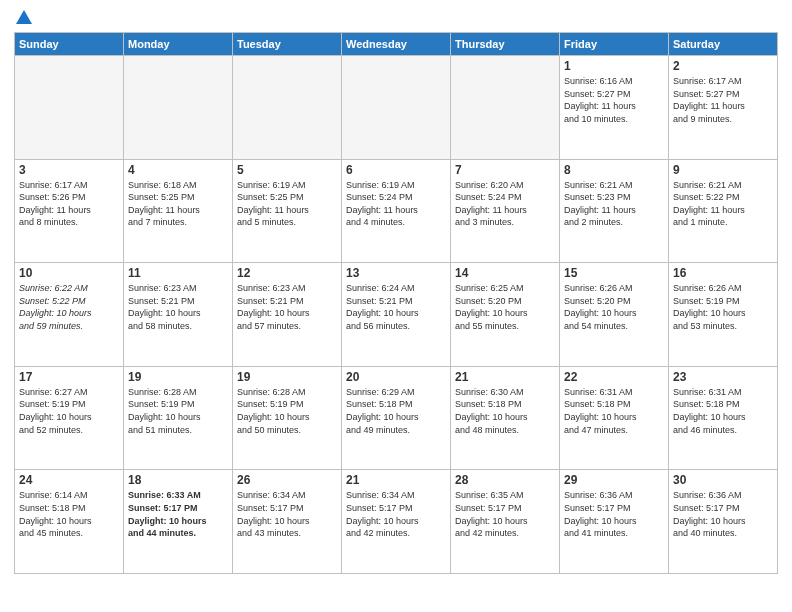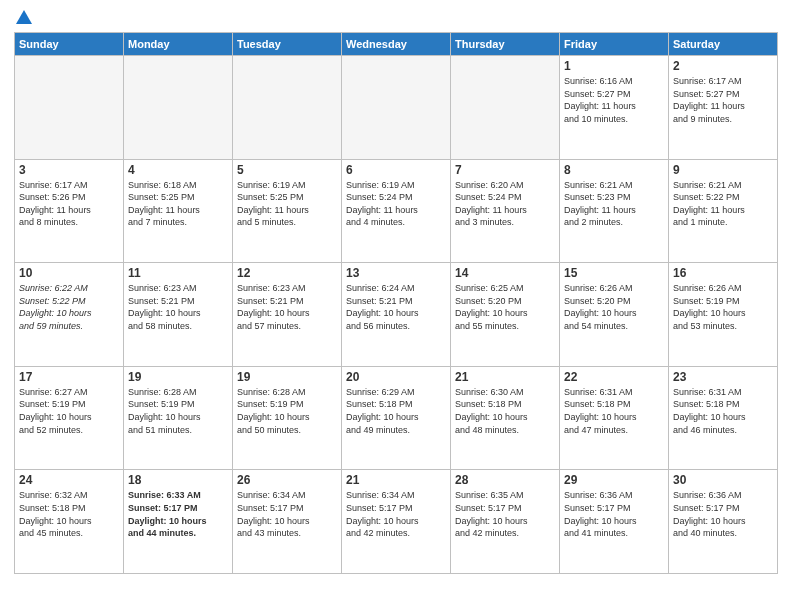--- a/index.html
+++ b/index.html
@@ -299,21 +299,21 @@
             <span class="day-number">23</span>
             <div class="day-info" style="white-space: pre-line;">Sunrise: 6:31 AM
 Sunset: 5:18 PM
 Daylight: 10 hours
 and 46 minutes.</div>
           </td>
         </tr>
         <tr>
           <td>
             <span class="day-number">24</span>
-            <div class="day-info" style="white-space: pre-line;">Sunrise: 6:32 AM
+            <div class="day-info" style="white-space: pre-line;">Sunrise: 6:14 AM
 Sunset: 5:18 PM
 Daylight: 10 hours
 and 45 minutes.</div>
           </td>
           <td>
             <span class="day-number">18</span>
             <div class="day-info" style="white-space: pre-line; font-weight: bold;">Sunrise: 6:33 AM
 Sunset: 5:17 PM
 Daylight: 10 hours
 and 44 minutes.</div>

